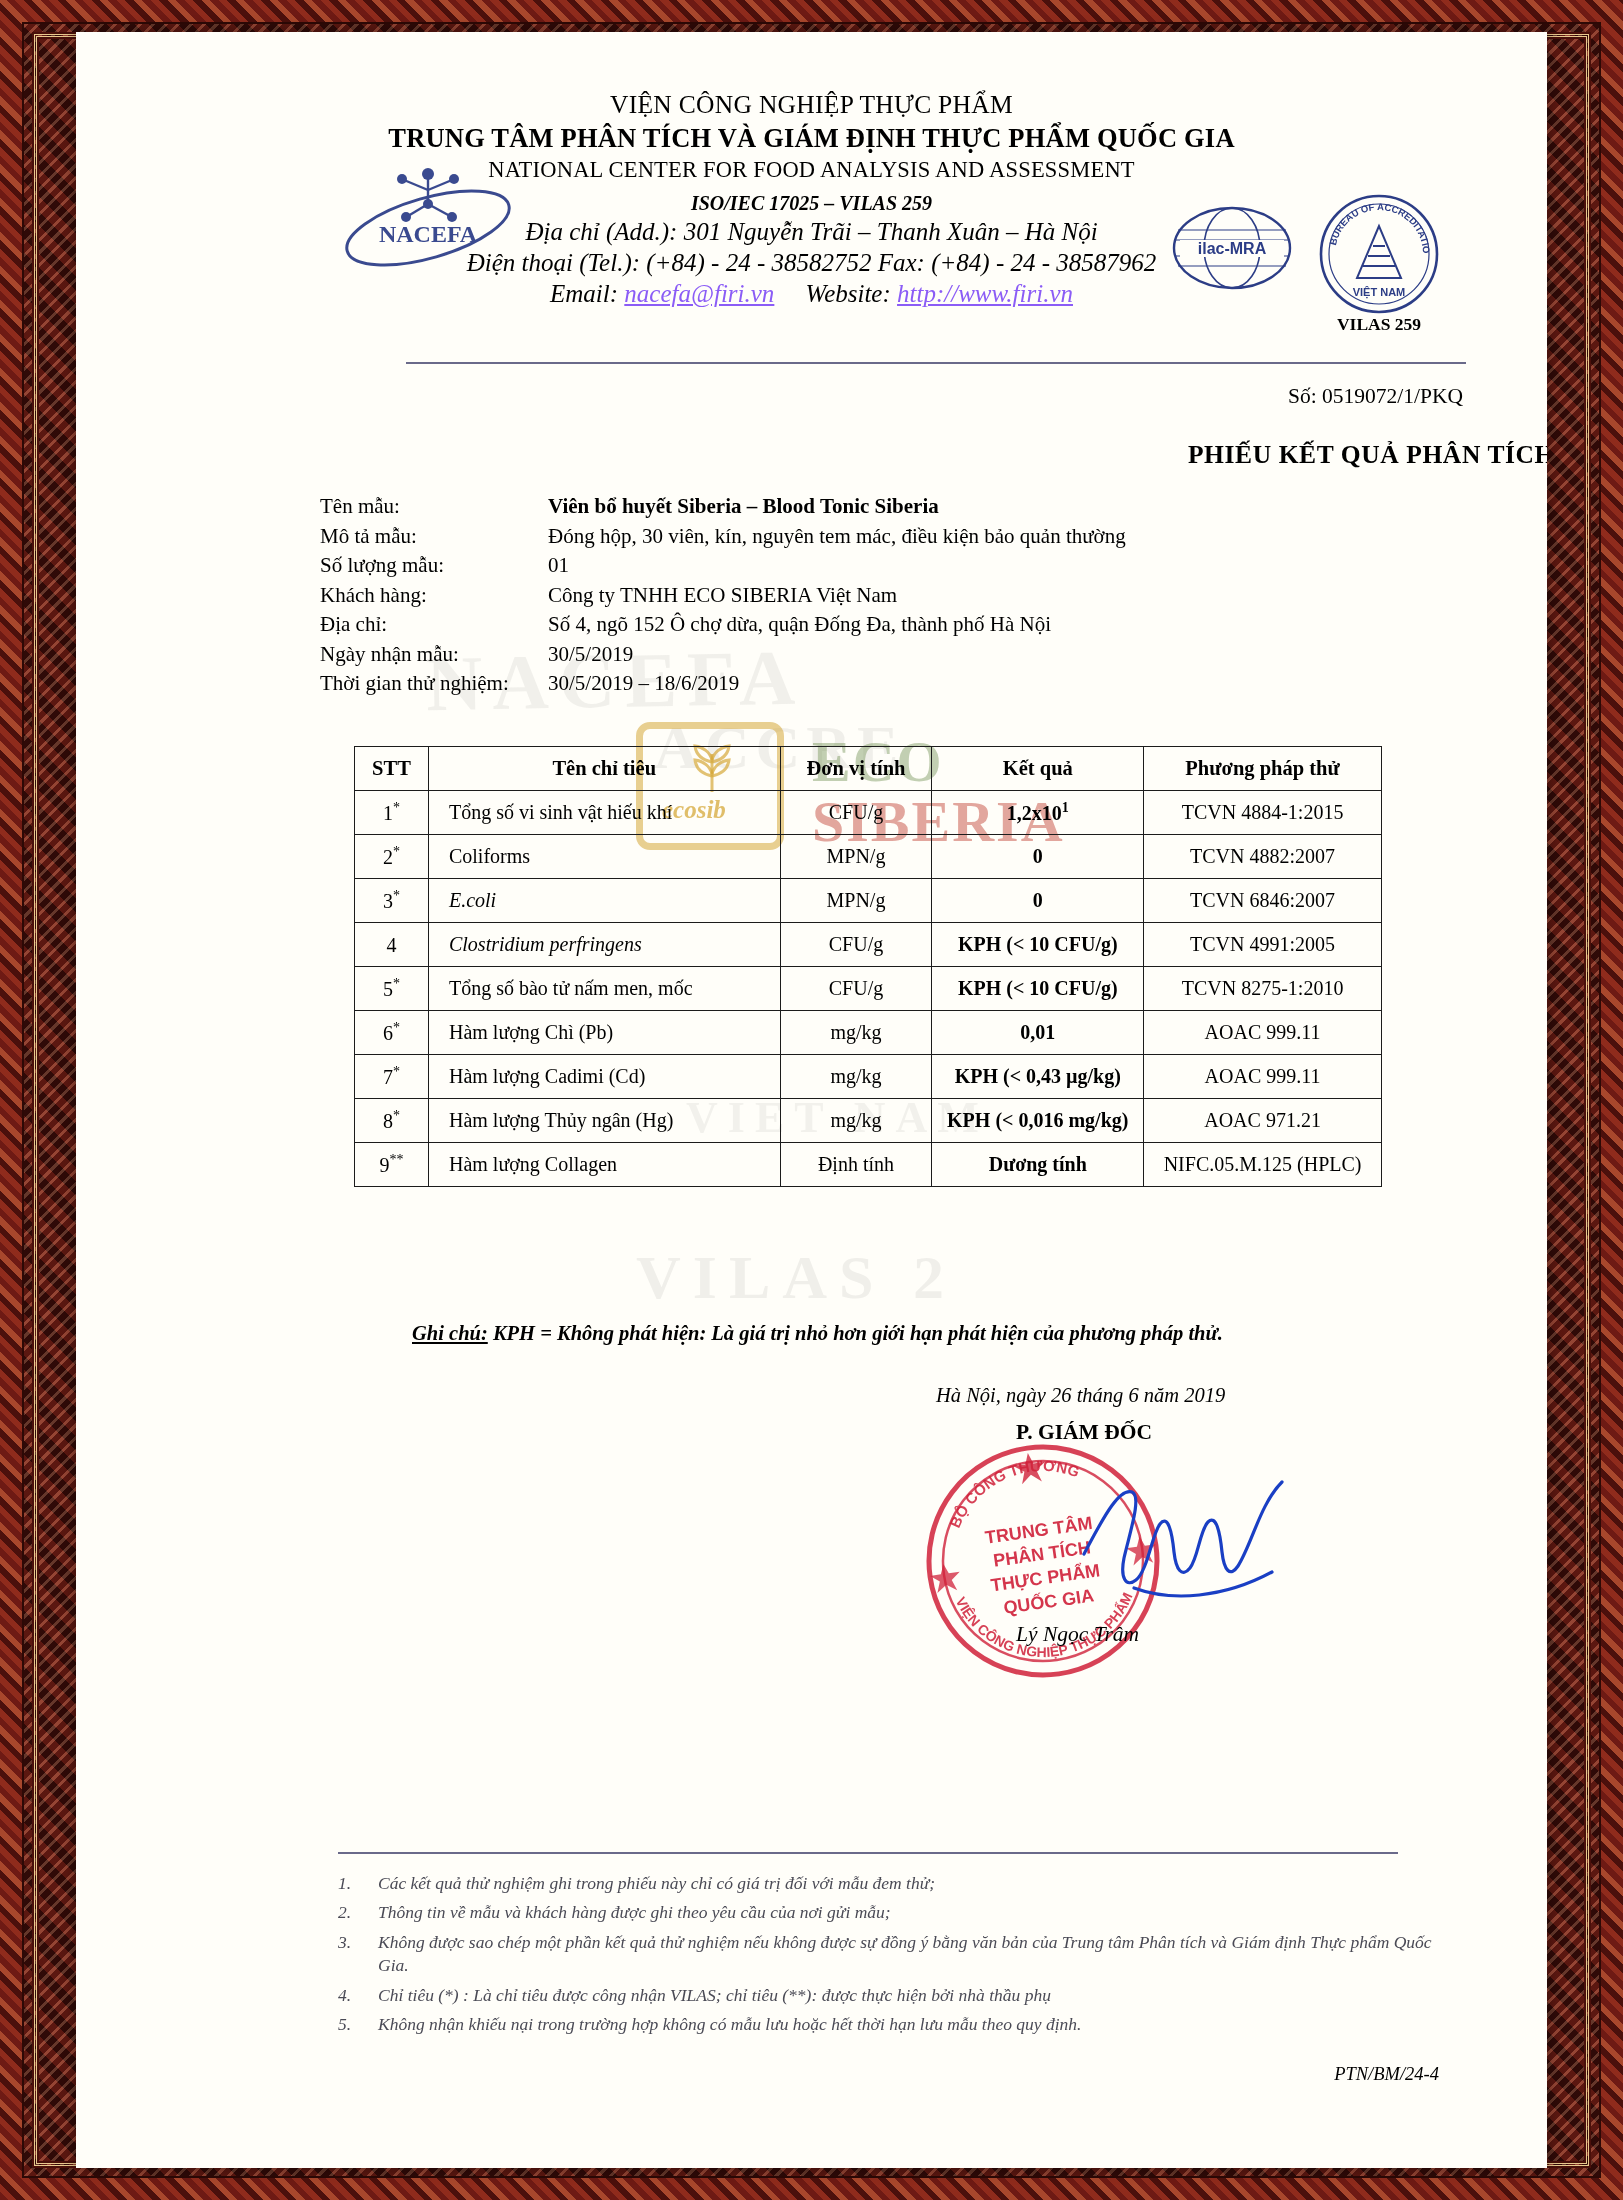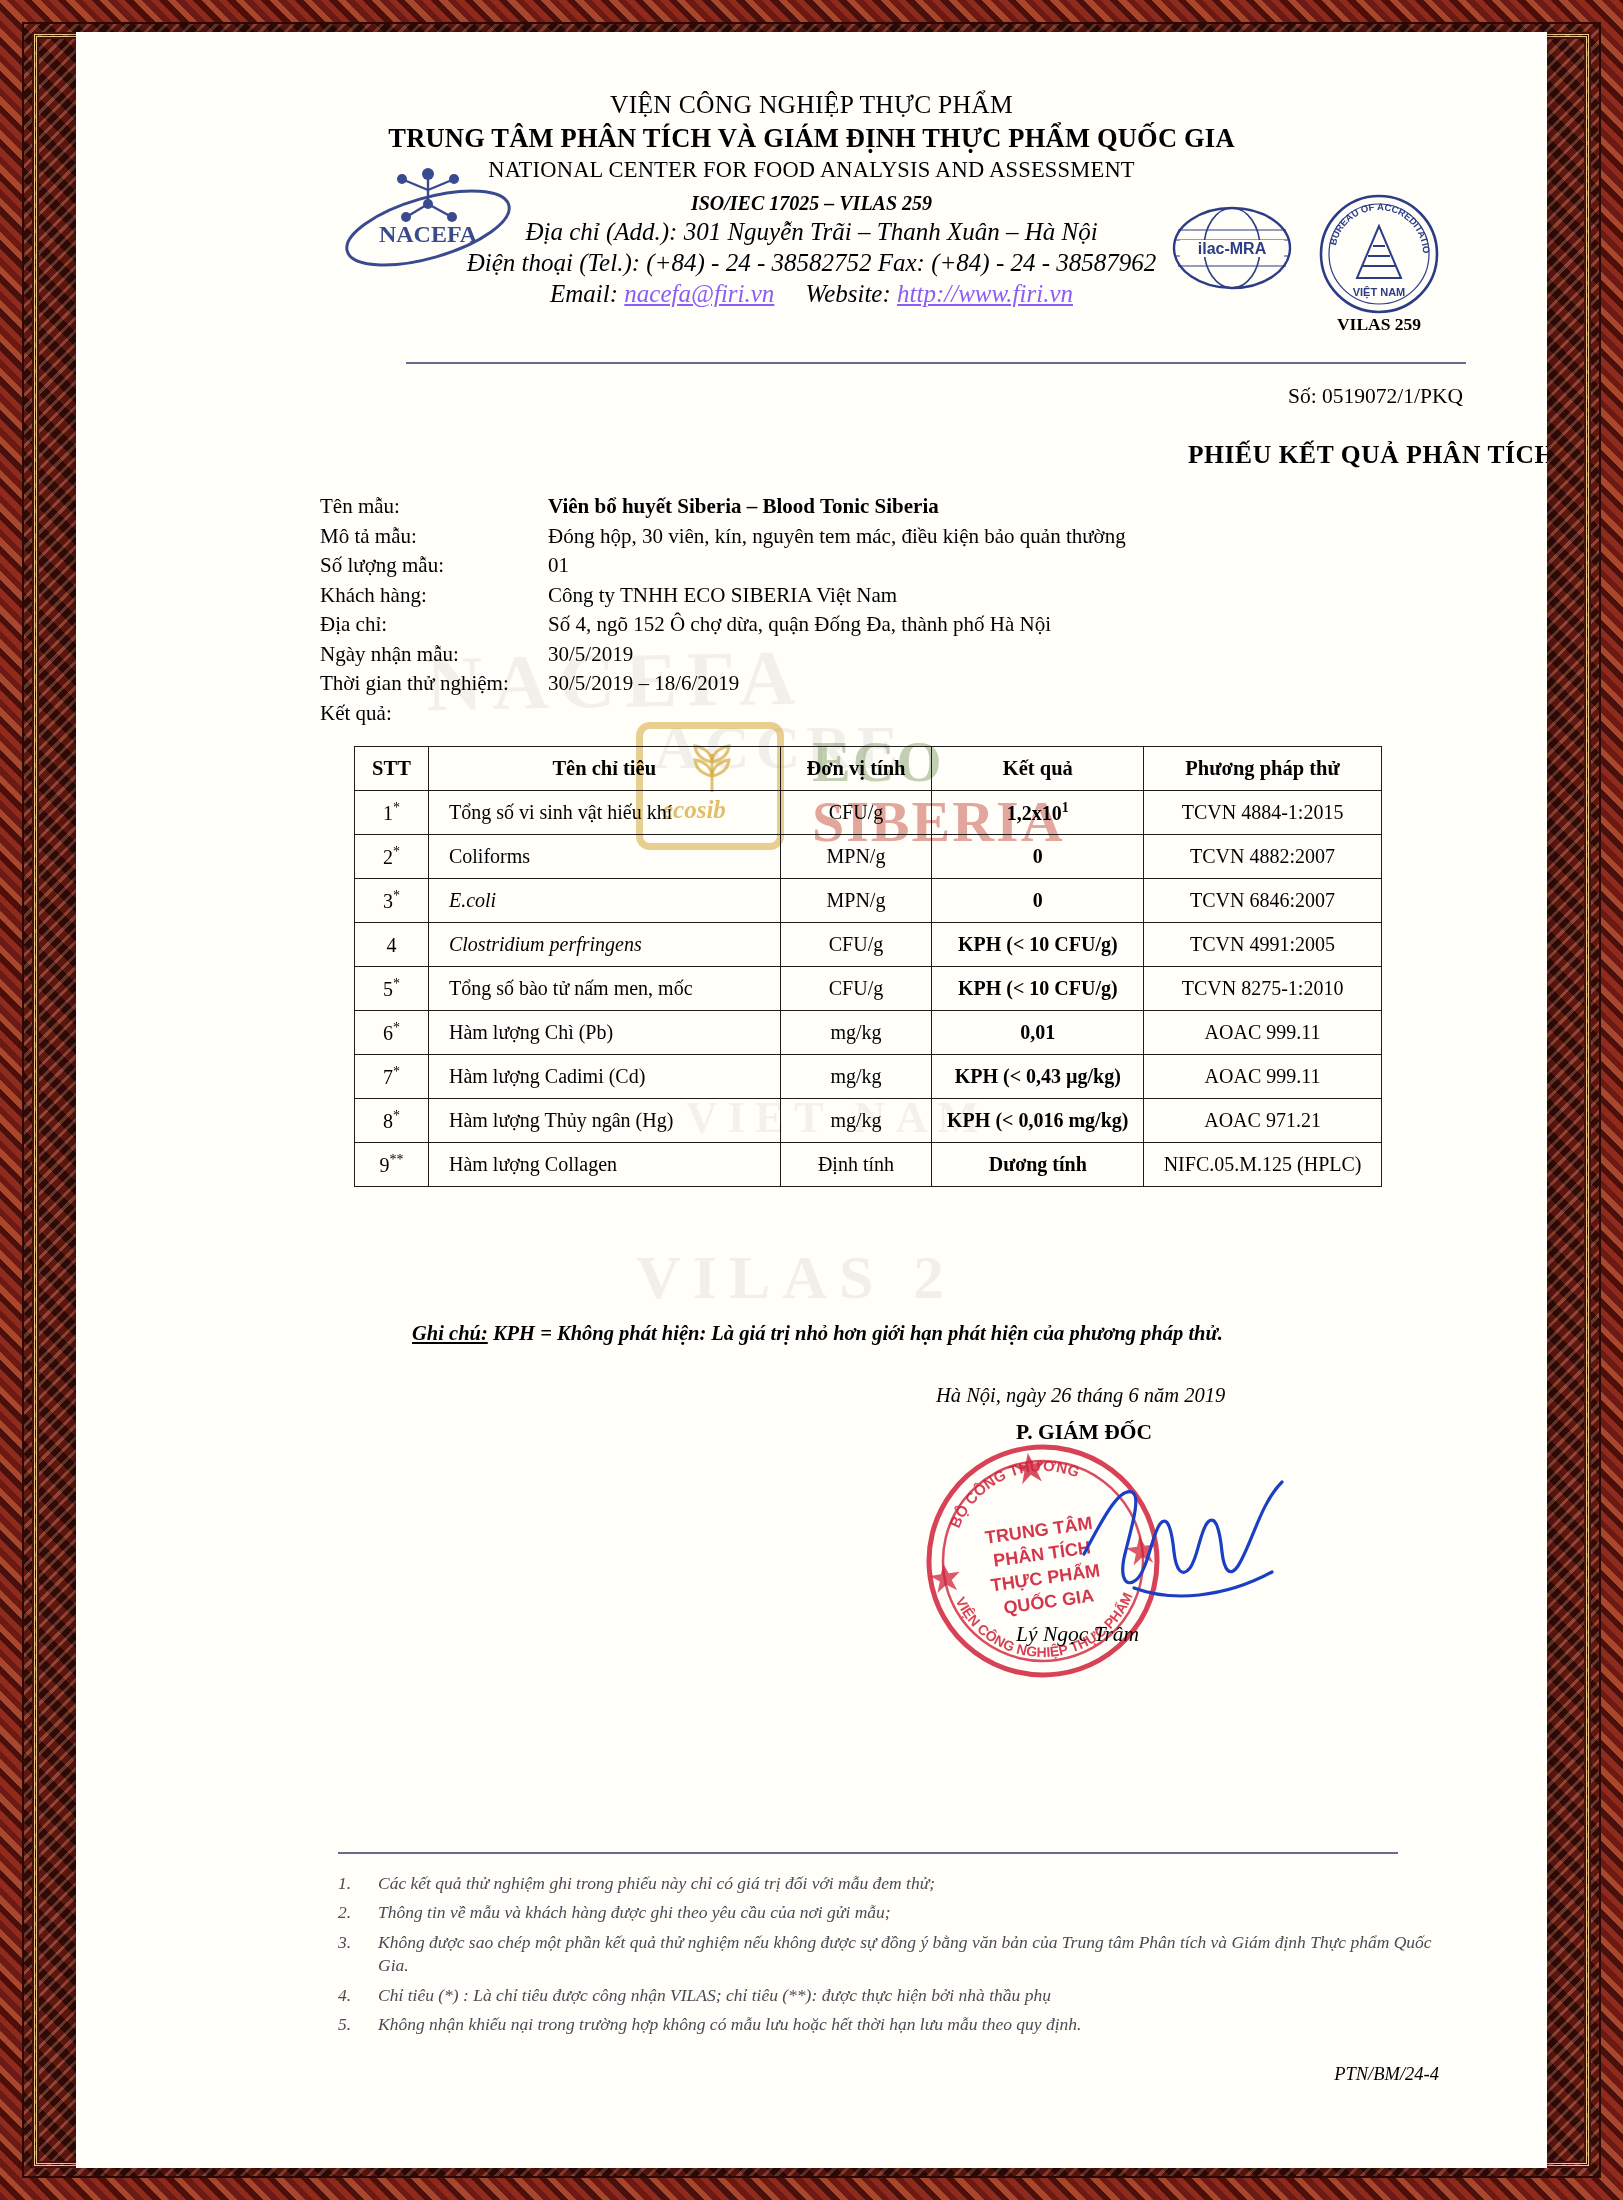--- a/index.html
+++ b/index.html
@@ -368,24 +368,20 @@
       <div class="info-label">Địa chỉ:</div>
       <div class="info-value">Số 4, ngõ 152 Ô chợ dừa, quận Đống Đa, thành phố Hà Nội</div>
     </div>
     <div class="info-row">
       <div class="info-label">Ngày nhận mẫu:</div>
       <div class="info-value">30/5/2019</div>
     </div>
     <div class="info-row">
       <div class="info-label">Thời gian thử nghiệm:</div>
       <div class="info-value">30/5/2019 – 18/6/2019</div>
-    </div>
-    <div class="info-row">
-      <div class="info-label">Kết quả:</div>
-      <div class="info-value"></div>
     </div>
   </div>
 
   <table class="tbl">
     <thead>
       <tr>
         <th class="col-stt">STT</th>
         <th class="col-name">Tên chỉ tiêu</th>
         <th class="col-unit">Đơn vị tính</th>
         <th class="col-res">Kết quả</th>

